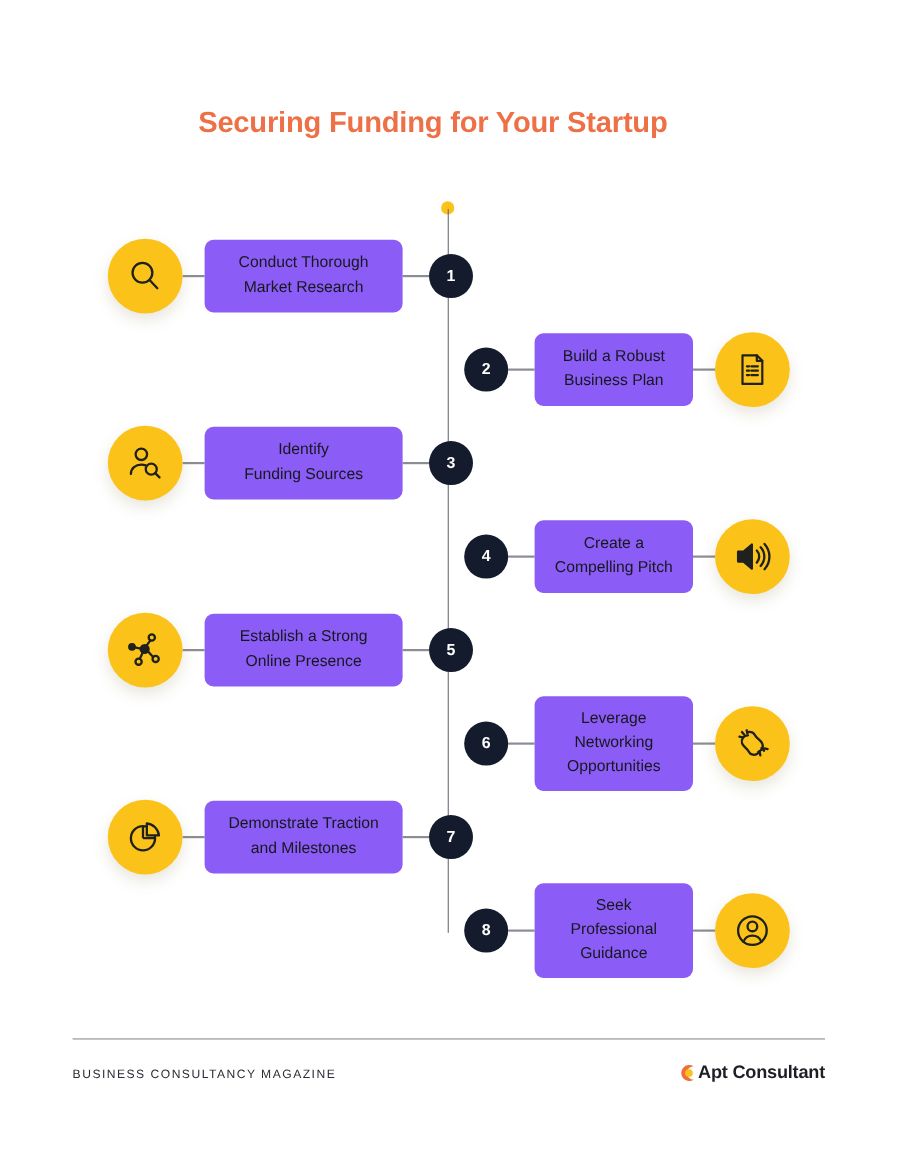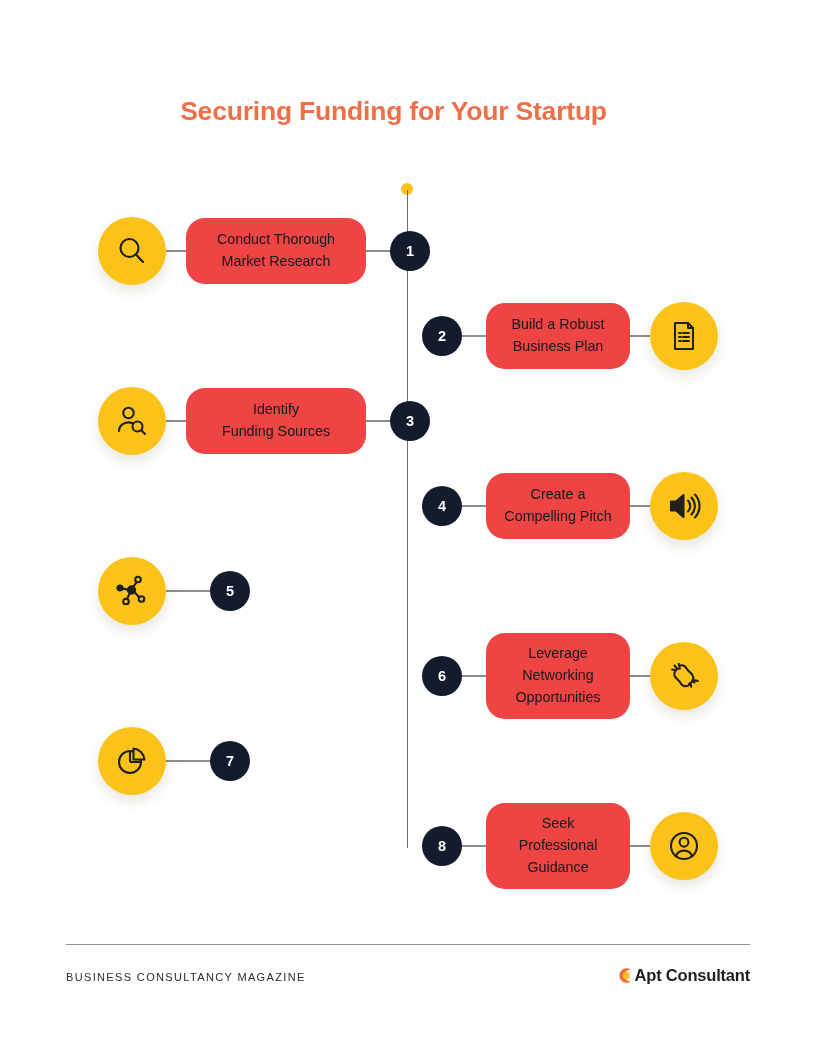--- a/index.html
+++ b/index.html
@@ -83,22 +83,22 @@
   .conn {
     height: 1.4px;
     background: #8b8d94;
     flex: 0 0 auto;
   }
   .conn.icon-gap { width: 20px; }
   .conn.num-gap  { width: 24px; }
 
   
   .label-box {
-    background: #ef4444;
-    border-radius: 19px;
+    background: #8b5cf6;
+    border-radius: 8px;
     min-height: 66px;
     display: flex;
     align-items: center;
     justify-content: center;
     text-align: center;
     padding: 10px 16px;
     color: #16181d;
     font-size: 14.3px;
     line-height: 1.52;
     position: relative;
@@ -259,20 +259,23 @@
               <circle cx="11" cy="27.5" r="2.8"></circle>
               <circle cx="26.5" cy="25" r="2.8"></circle>
               <line x1="7.5" y1="14.6" x2="13" y2="15.6"></line>
               <line x1="18.2" y1="12.9" x2="21.7" y2="8.1"></line>
               <line x1="14.8" y1="19.2" x2="12.1" y2="24.8"></line>
               <line x1="19.6" y1="18.3" x2="24.2" y2="23.2"></line>
             </svg>
           </span>
         </div>
         <div class="conn icon-gap"></div>
+        <div class="label-box w-left">
+          <span><span>Establish a Strong</span><br><span>Online Presence</span></span>
+        </div>
         <div class="conn num-gap"></div>
         <div class="num-badge">
           <span>5</span>
         </div>
       </div>
       <div class="row right" style="top: 638px;">
         <div class="num-badge">
           <span>6</span>
         </div>
         <div class="conn num-gap"></div>
@@ -296,20 +299,23 @@
           <span>
             <svg width="34" height="34" viewBox="0 0 34 34" fill="none" stroke="#20201c" stroke-width="2.1" stroke-linejoin="round">
               <circle cx="15" cy="18" r="11"></circle>
               <path d="M18.5 4.5a12.5 12.5 0 0 1 11 11h-11z" fill="#fbc219"></path>
               <line x1="15" y1="18" x2="15" y2="7.2"></line>
               <line x1="15" y1="18" x2="25.6" y2="18"></line>
             </svg>
           </span>
         </div>
         <div class="conn icon-gap"></div>
+        <div class="label-box w-left">
+          <span><span>Demonstrate Traction</span><br><span>and Milestones</span></span>
+        </div>
         <div class="conn num-gap"></div>
         <div class="num-badge">
           <span>7</span>
         </div>
       </div>
       <div class="row right" style="top: 808px;">
         <div class="num-badge">
           <span>8</span>
         </div>
         <div class="conn num-gap"></div>

